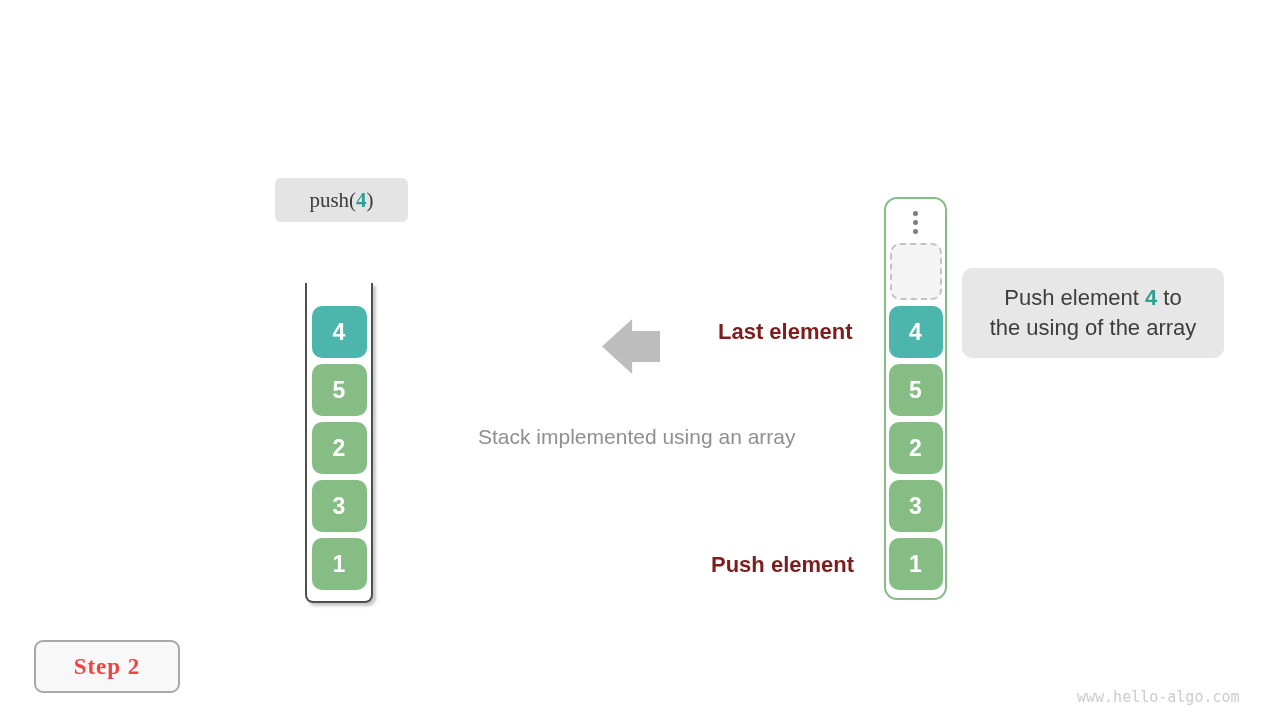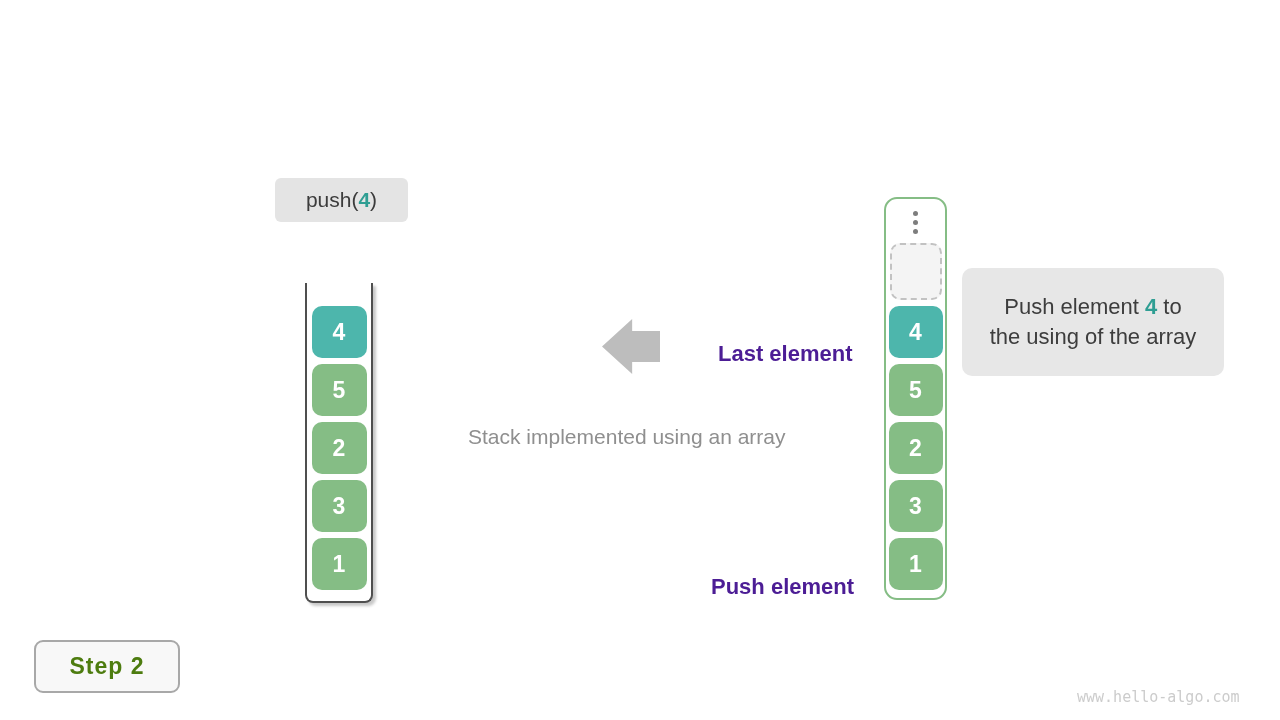--- a/index.html
+++ b/index.html
@@ -14,21 +14,21 @@
   }
 
   
   .op-label {
     position: absolute;
     left: 275px; top: 178px;
     width: 133px; height: 44px;
     background: #e4e4e4;
     border-radius: 6px;
     display: flex; align-items: center; justify-content: center;
-    font-family: Liberation Sans, sans-serif;
+    font-family: Liberation Serif, serif;
     font-size: 21px; color: #3c3c3c;
   }
   .accent { color: #2f9e93; font-weight: bold; }
 
   
   .stack-cup {
     position: absolute;
     left: 305px; top: 283px;
     width: 68px; height: 320px;
     background: #ffffff;
@@ -52,30 +52,29 @@
   .arrow-left {
     position: absolute;
     left: 602px; top: 319px;
     width: 58px; height: 55px;
     background: #bdbdbd;
     clip-path: polygon(0% 50%, 52% 0%, 52% 22%, 100% 22%, 100% 78%, 52% 78%, 52% 100%);
   }
 
   .lbl-bold {
     position: absolute;
-    font-size: 22px; font-weight: bold; color: #4c1d95;
+    font-size: 22px; font-weight: bold; color: #7f1d1d;
     white-space: nowrap;
-    margin-top: 22px;
   }
   .lbl-last  { left: 718px; top: 319px; }
   .lbl-first { left: 711px; top: 552px; }
 
   .caption {
     position: absolute;
-    left: 468px; top: 425px;
+    left: 478px; top: 425px;
     font-size: 21px; color: #8f8f8f;
     white-space: nowrap;
   }
 
   
   .array-box {
     position: absolute;
     left: 884px; top: 197px;
     width: 63px; height: 403px;
     background: #ffffff;
@@ -100,39 +99,39 @@
     border-radius: 10px;
     flex: 0 0 auto;
   }
   .array-box .cell { width: 54px; margin-bottom: 6px; }
   .array-box .cell:last-child { margin-bottom: 0; }
 
   
   .tooltip {
     position: absolute;
     left: 962px; top: 268px;
-    width: 262px; height: 108px;
+    width: 262px; height: 90px;
     background: #e7e7e7;
     border-radius: 10px;
     display: flex; flex-direction: column; align-items: center; justify-content: center;
     font-size: 22px; line-height: 30px; color: #3d3d3d;
     text-align: center;
   }
 
   
   .step-badge {
     position: absolute;
     left: 34px; top: 640px;
     width: 146px; height: 53px;
     background: #f8f8f8;
     border: 2px solid #a8a8a8;
     border-radius: 9px;
     display: flex; align-items: center; justify-content: center;
-    font-family: Liberation Sans, sans-serif;
-    font-size: 23px; font-weight: bold; color: #4d7c0f;
+    font-family: Liberation Serif, serif;
+    font-size: 23px; font-weight: bold; color: #ef4444;
     letter-spacing: 1px;
   }
 
   
   .watermark {
     position: absolute;
     left: 1077px; top: 688px;
     font-family: "DejaVu Sans Mono", "Liberation Mono", monospace;
     font-size: 15px; color: #cccccc;
     white-space: nowrap;

